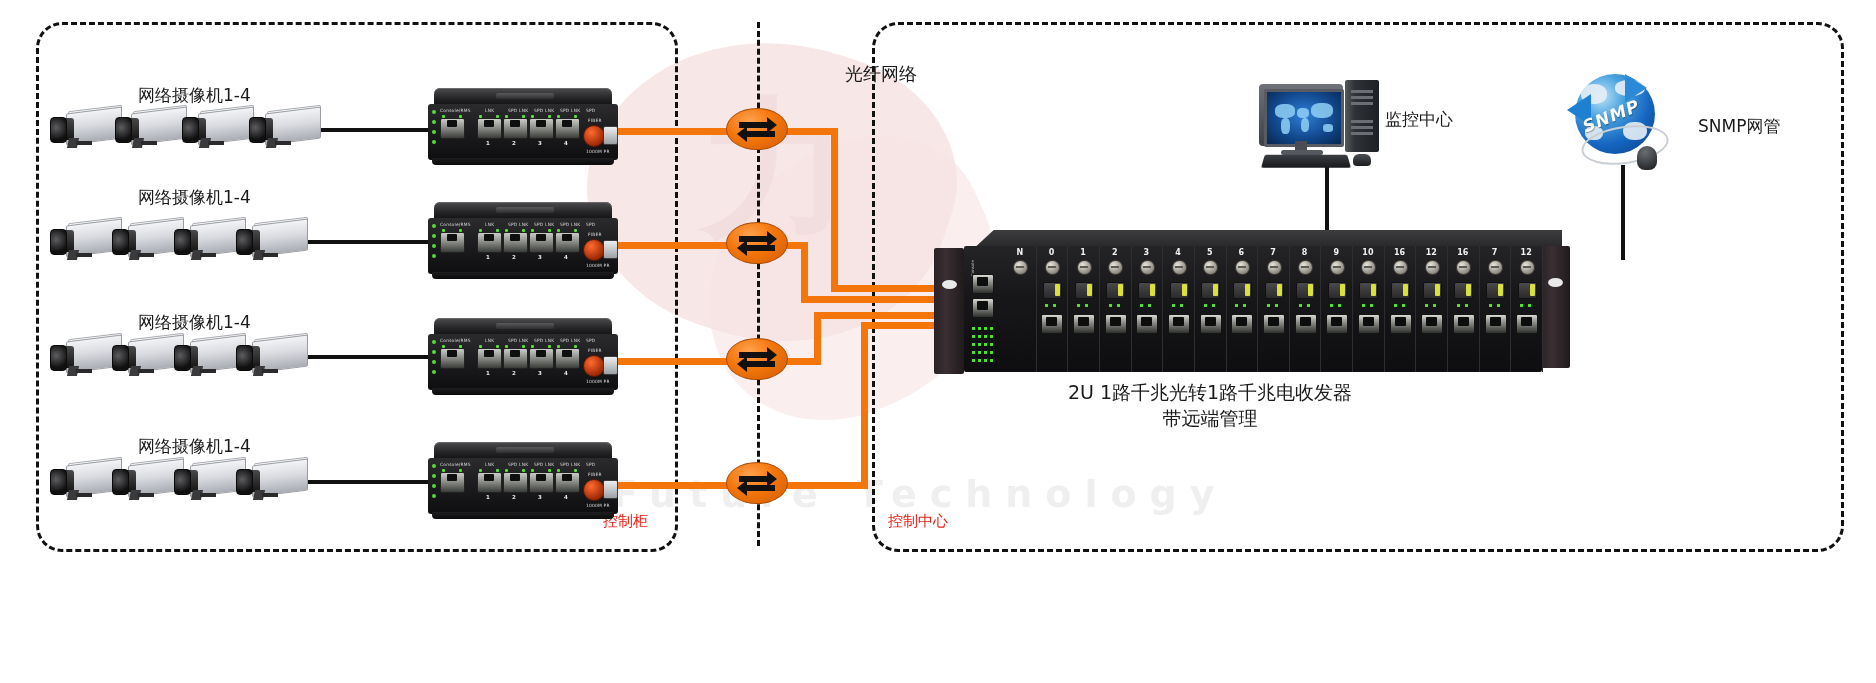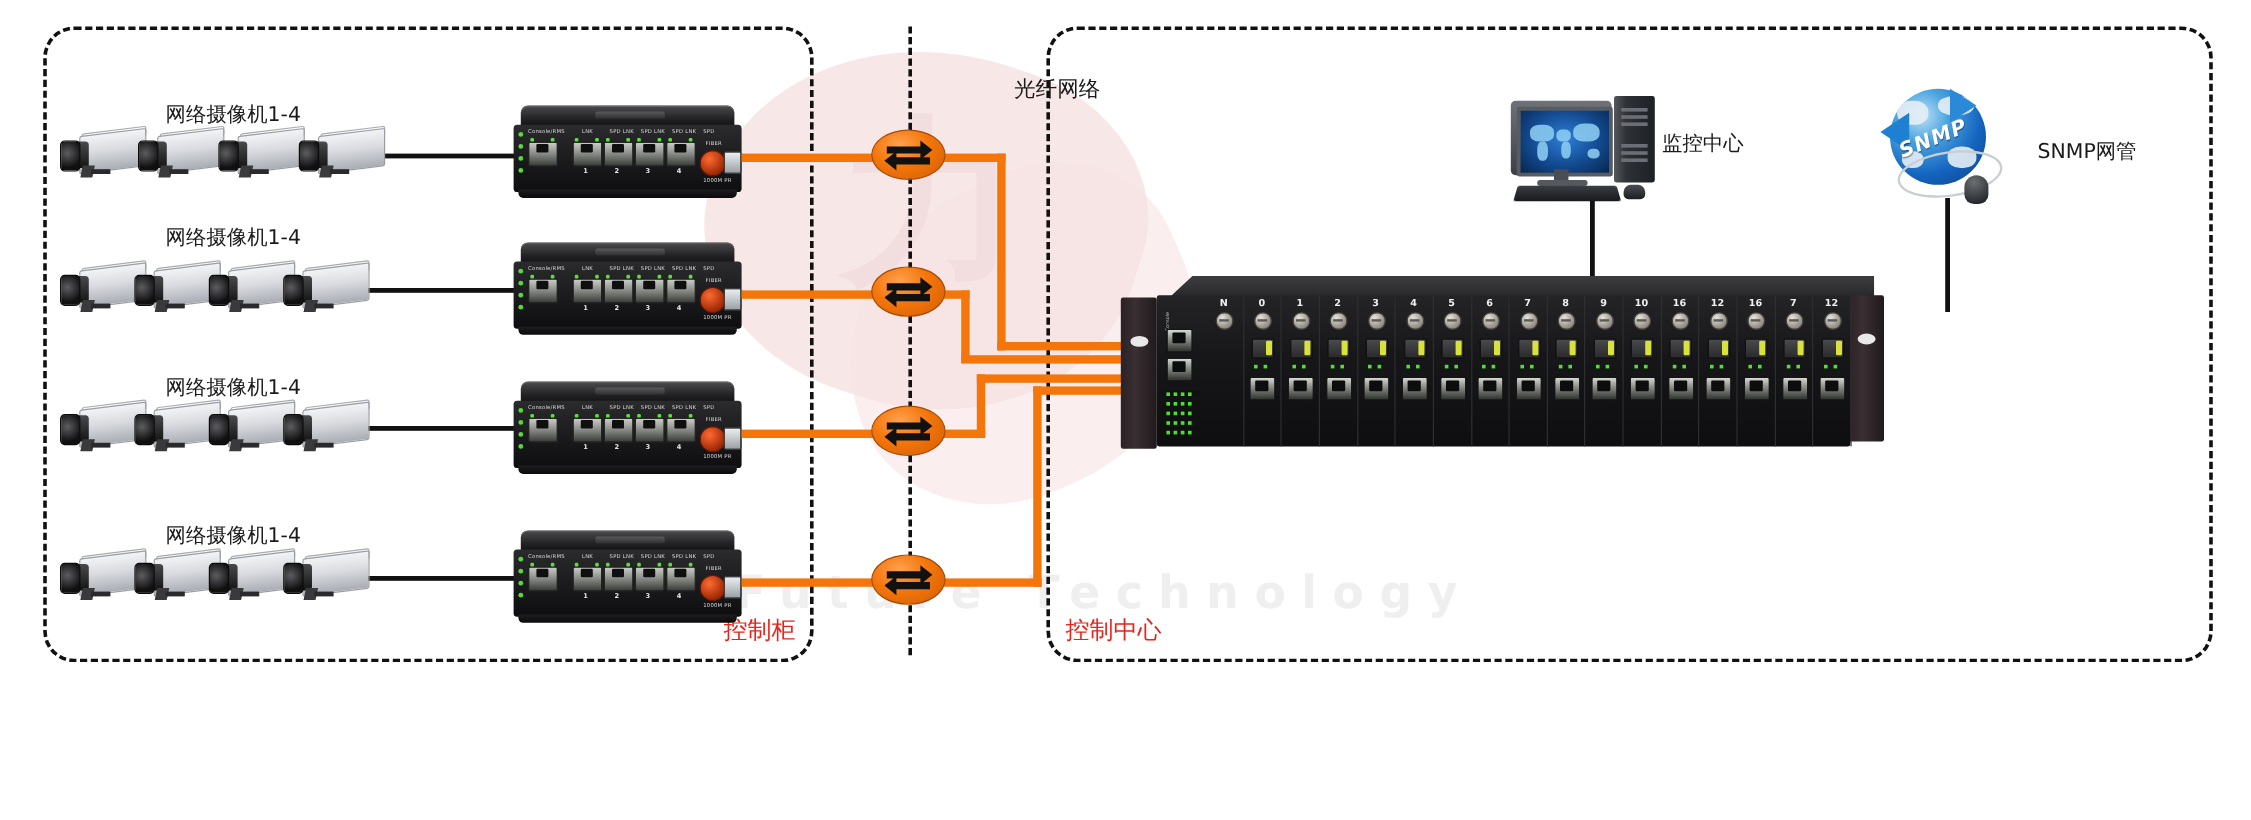--- a/index.html
+++ b/index.html
@@ -23,21 +23,21 @@
   .wm-text{
     position:absolute;color:#eeeeee;font-weight:bold;white-space:nowrap;
   }
 
   
   .zone{
     position:absolute;border:3px dashed #111;border-radius:26px;
     background:transparent;
   }
   .zone-label{
-    position:absolute;color:#e8231a;font-size:20px;white-space:nowrap;
+    position:absolute;color:#e8231a;font-size:15px;white-space:nowrap;
     font-family:"DejaVu Sans","Liberation Sans",sans-serif;
   }
 
   
   .lbl{
     position:absolute;color:#1a1a1a;font-size:17px;white-space:nowrap;
     font-family:"DejaVu Sans","Liberation Sans",sans-serif;
   }
   .lbl-title{font-size:18px;}
   .lbl-cap{font-size:19px;text-align:center;line-height:1.35;}
@@ -851,14 +851,18 @@
           <div class="pnum" style="left: 506.353px; top: 2px; width: 31.6471px;">12</div>
           <div class="screw" style="left: 515.676px; top: 14px;"></div>
           <div class="scport" style="left: 513.676px; top: 36px;"></div>
           <div class="grnled" style="left: 516.176px; top: 58px;"></div>
           <div class="grnled" style="left: 524.176px; top: 58px;"></div>
           <div class="rjport" style="left: 512.176px; top: 68px;"></div>
         </div>
     </div>
   </div>
 
+  <div class="lbl lbl-cap" style="left:1040px;top:380px;width:340px;">
+    <div>2U 1路千兆光转1路千兆电收发器</div>
+    <div>带远端管理</div>
+  </div>
 
 </div>
 
 </body></html>

